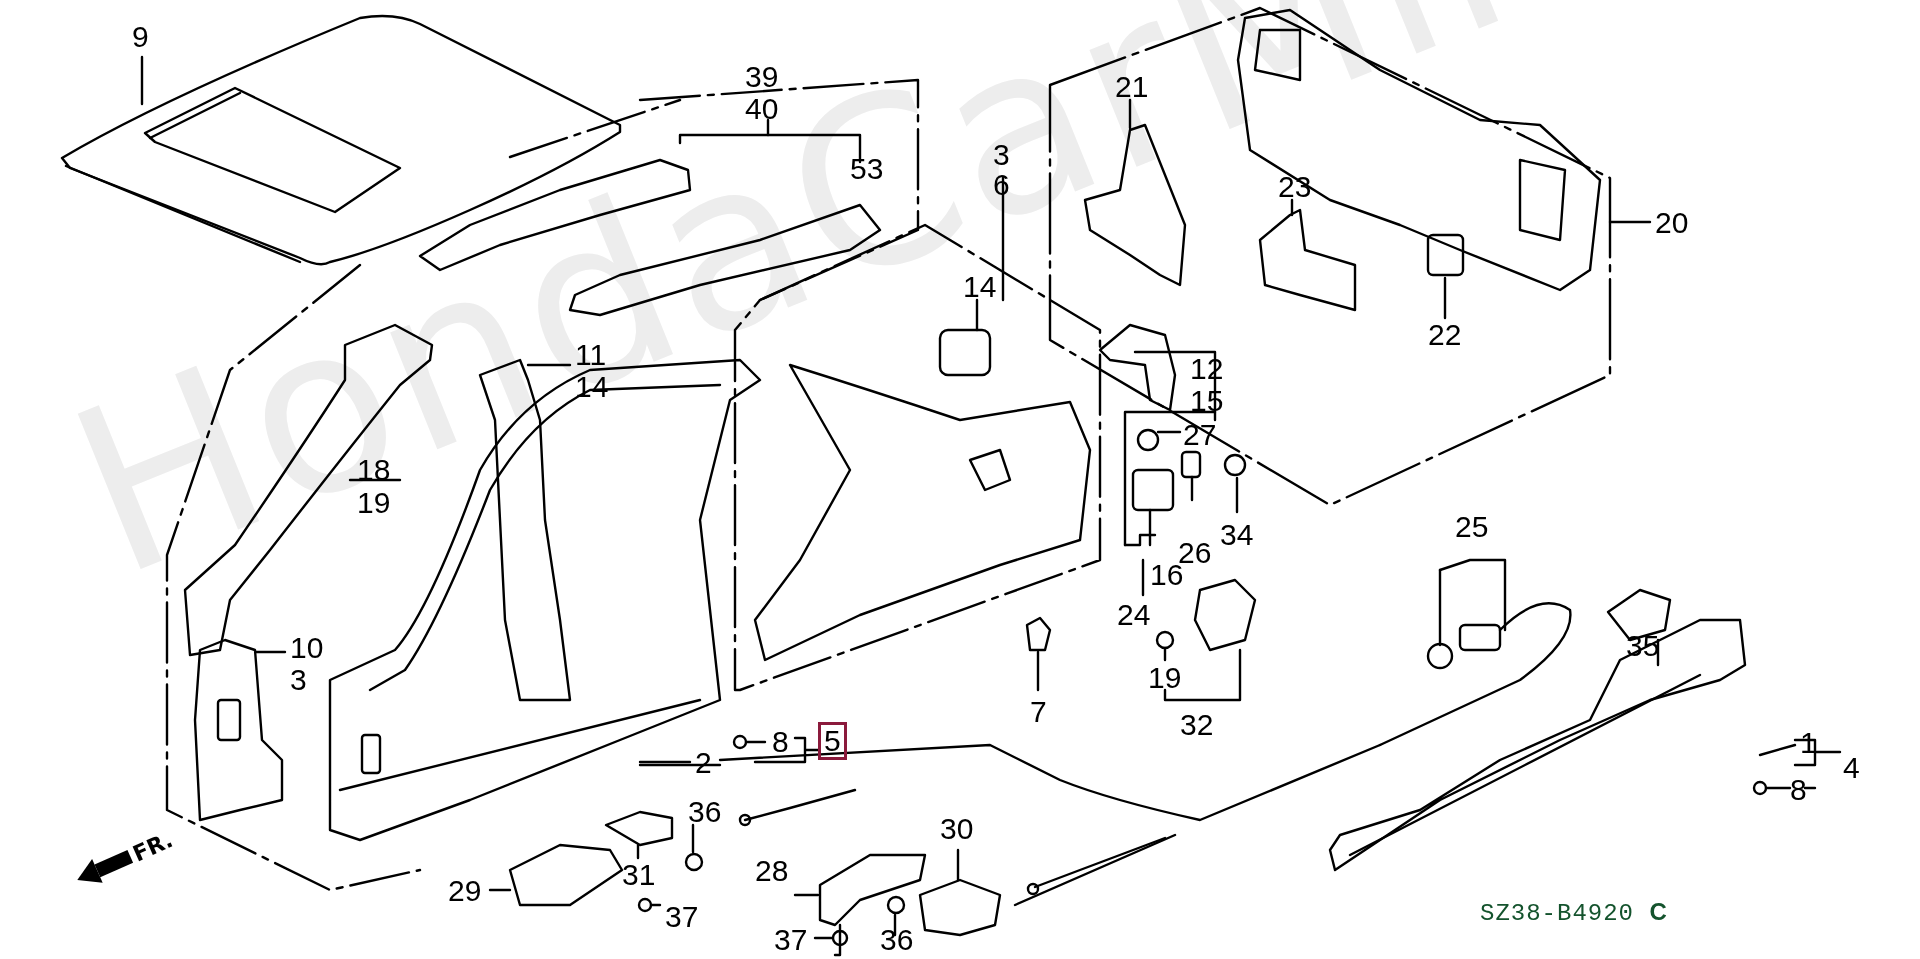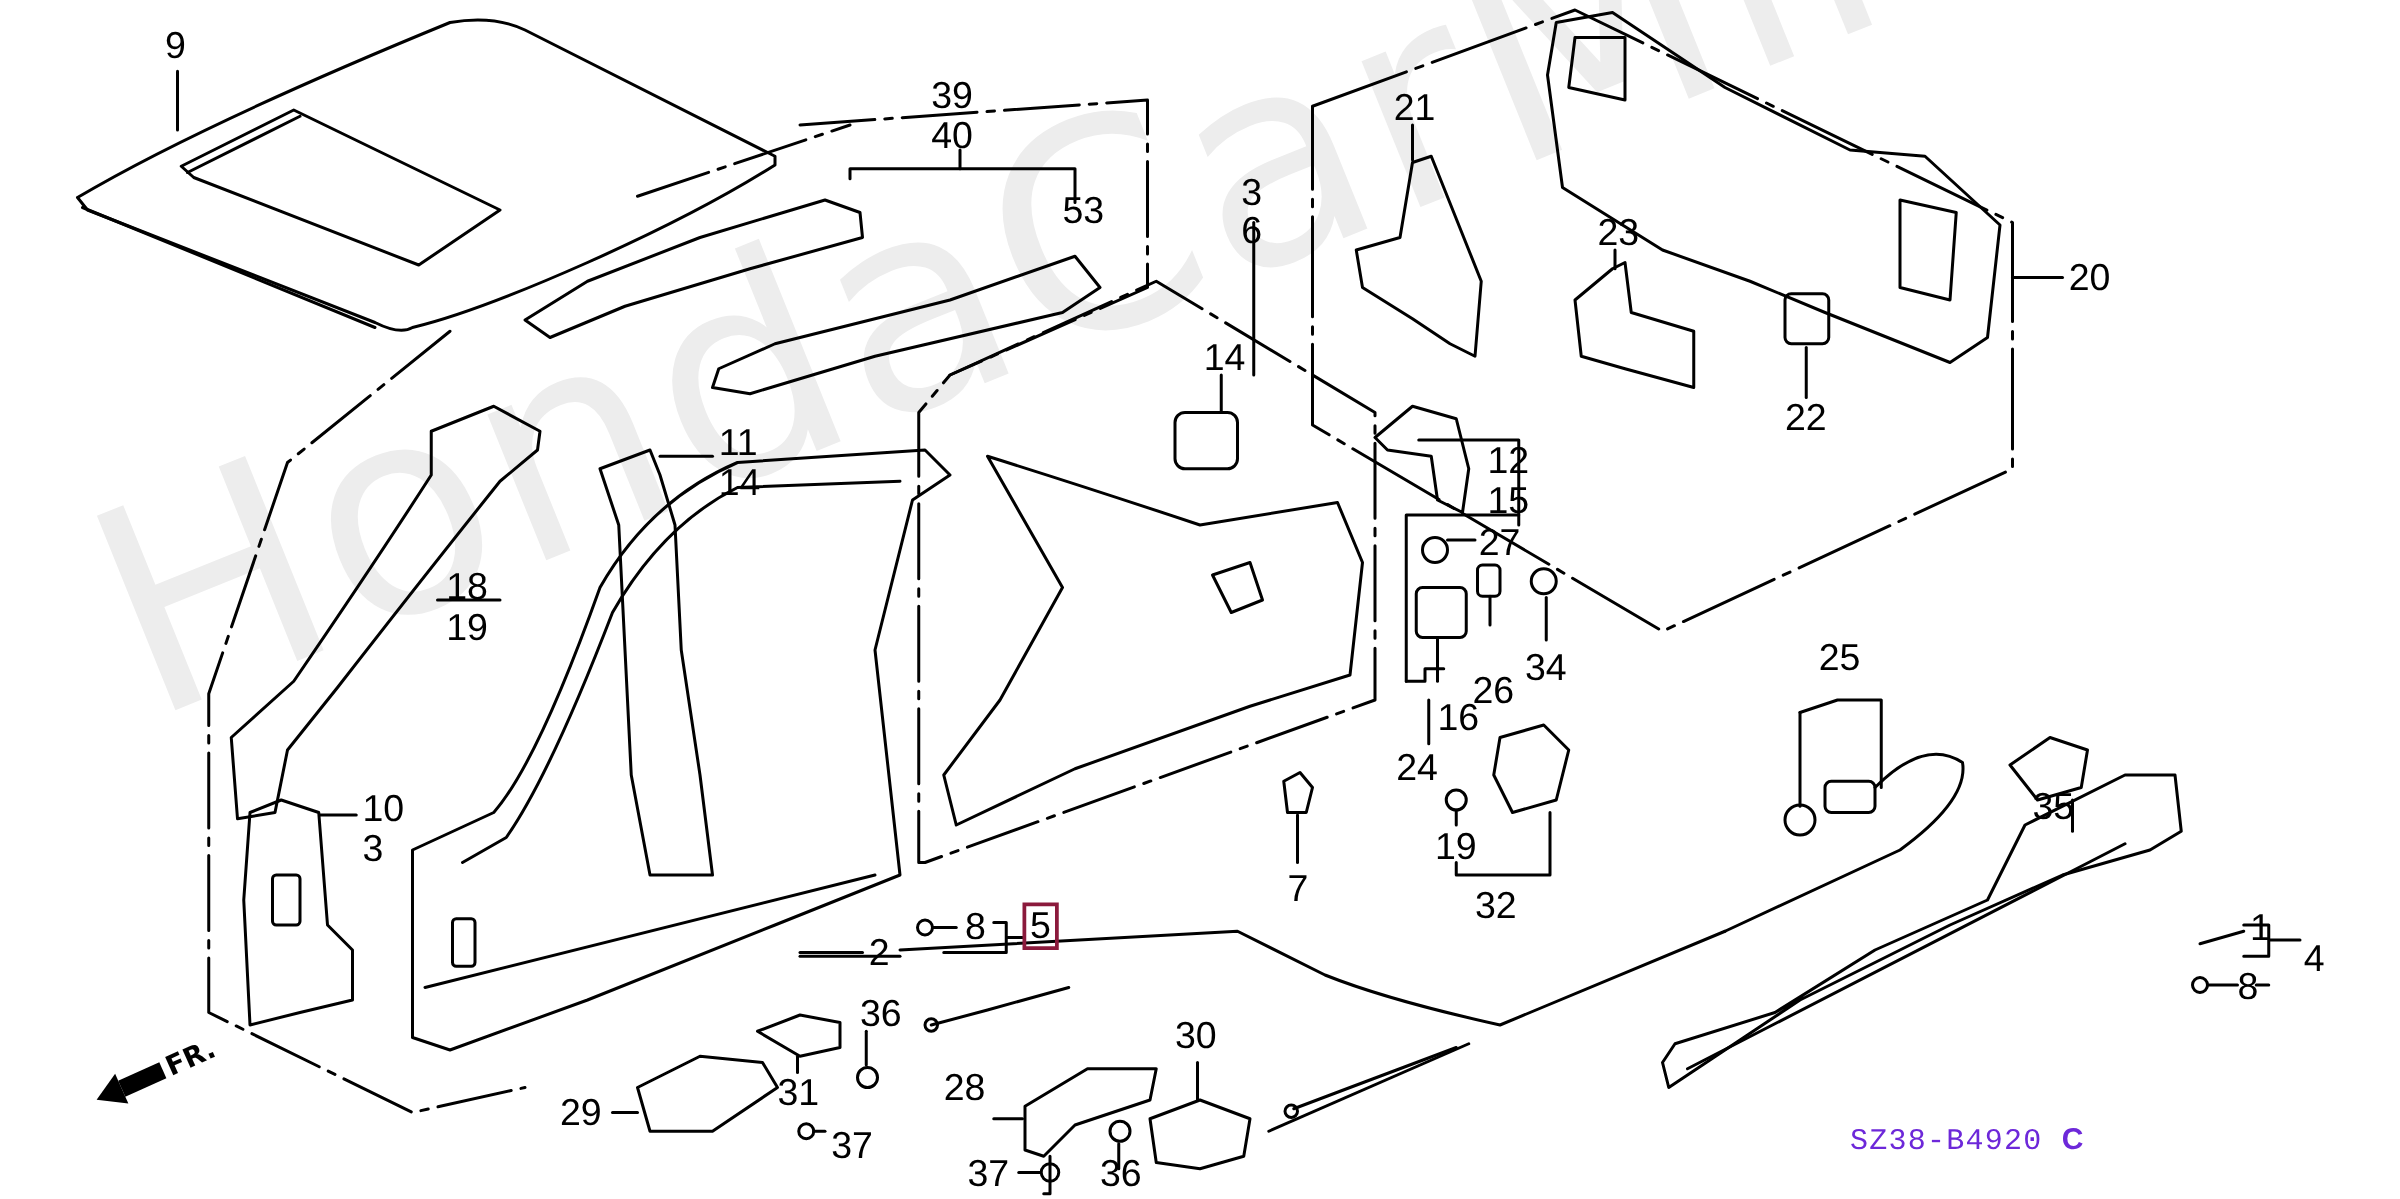--- a/index.html
+++ b/index.html
@@ -7,21 +7,21 @@
            font-family: "Liberation Sans", sans-serif; }
     #stage { position: absolute; left: 0; top: 0; width: 1920px; height: 959px; }
     .watermark { position: absolute; left: 40px; top: 380px; font-family: "DejaVu Sans", sans-serif;
                  font-size: 230px; color: #ededed; transform: rotate(-22deg); transform-origin: left top;
                  white-space: nowrap; letter-spacing: 4px; user-select: none; z-index: 0; }
     svg#drawing { position: absolute; left: 0; top: 0; z-index: 1; }
     .lbl { position: absolute; z-index: 2; font-family: "Liberation Sans", sans-serif;
            font-size: 30px; color: #000; line-height: 1; cursor: pointer; white-space: nowrap; }
     .lbl.hl { border: 3px solid #8b1a3c; padding: 1px 3px; }
     .code { position: absolute; z-index: 2; left: 1480px; top: 898px;
-            font-family: "Liberation Mono", monospace; font-size: 24px; color: #6d28d9; letter-spacing: 1px; }
+            font-family: "Liberation Mono", monospace; font-size: 24px; color: #14532d; letter-spacing: 1px; }
     .code .rev { font-weight: bold; font-family: "Liberation Sans", sans-serif; }
     .fr { position: absolute; z-index: 2; left: 72px; top: 868px; transform: rotate(-24deg);
           transform-origin: left top; display: flex; align-items: center; }
     .fr .arrow { width: 0; height: 0; border-top: 13px solid transparent; border-bottom: 13px solid transparent;
                  border-right: 22px solid #000; }
     .fr .shaft { width: 36px; height: 14px; background: #000; }
     .fr .txt { font-family: "DejaVu Sans", sans-serif; font-weight: bold; font-size: 22px; margin-left: 4px; }
   </style>
 </head>
 <body>

